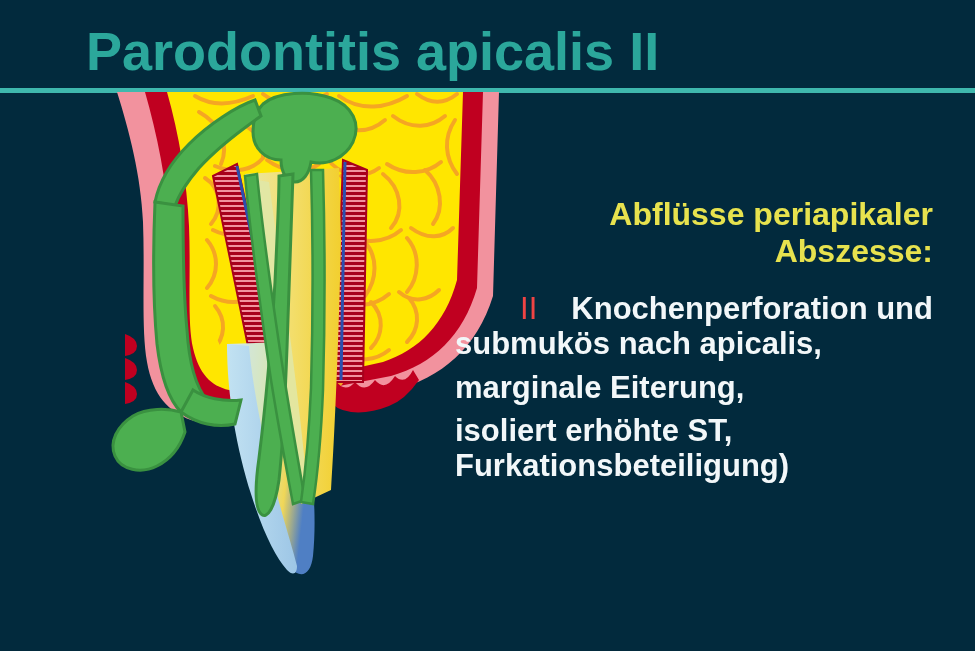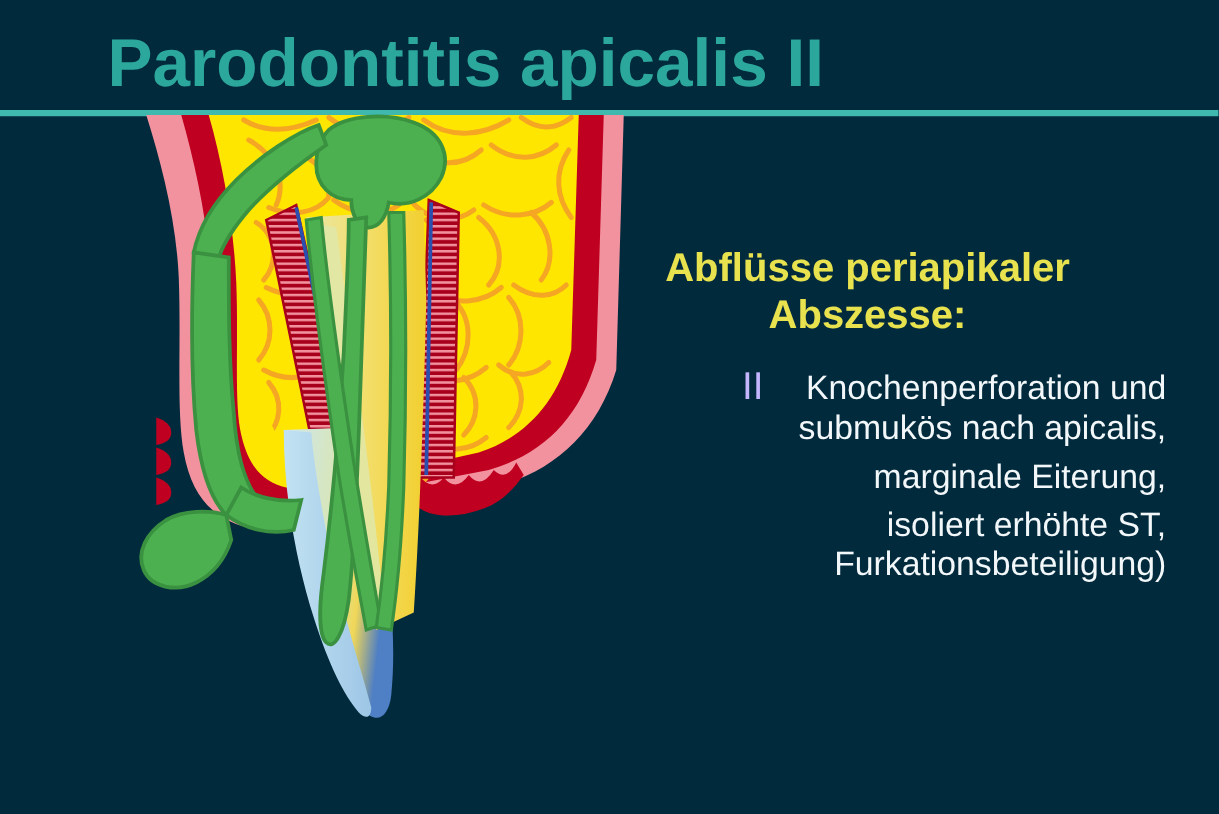--- a/index.html
+++ b/index.html
@@ -44,42 +44,42 @@
     left: 455px;
     top: 196px;
     width: 478px;
     text-align: right;
   }
   .heading-line {
     color: #e7e24e;
     font-size: 32px;
     font-weight: bold;
     line-height: 1.17;
-    text-align: center;
+    text-align: right;
     white-space: nowrap;
   }
   #heading-block { margin-bottom: 20px; }
 
   .body-line {
     color: #f2f7f9;
-    font-size: 27px;
-    font-weight: normal;
+    font-size: 31px;
+    font-weight: bold;
     line-height: 1.12;
-    text-align: right;
+    text-align: left;
     white-space: nowrap;
   }
   .body-line.spaced { margin-top: 9px; }
 
   #item-row {
     display: flex;
     align-items: baseline;
     justify-content: flex-end;
   }
   #item-marker {
-    color: #c4b5fd;
+    color: #ef4444;
     font-size: 31px;
     margin-right: 34px;
   }
 
   
   #illustration {
     position: absolute;
     left: 95px;
     top: 90px;
     width: 420px;

